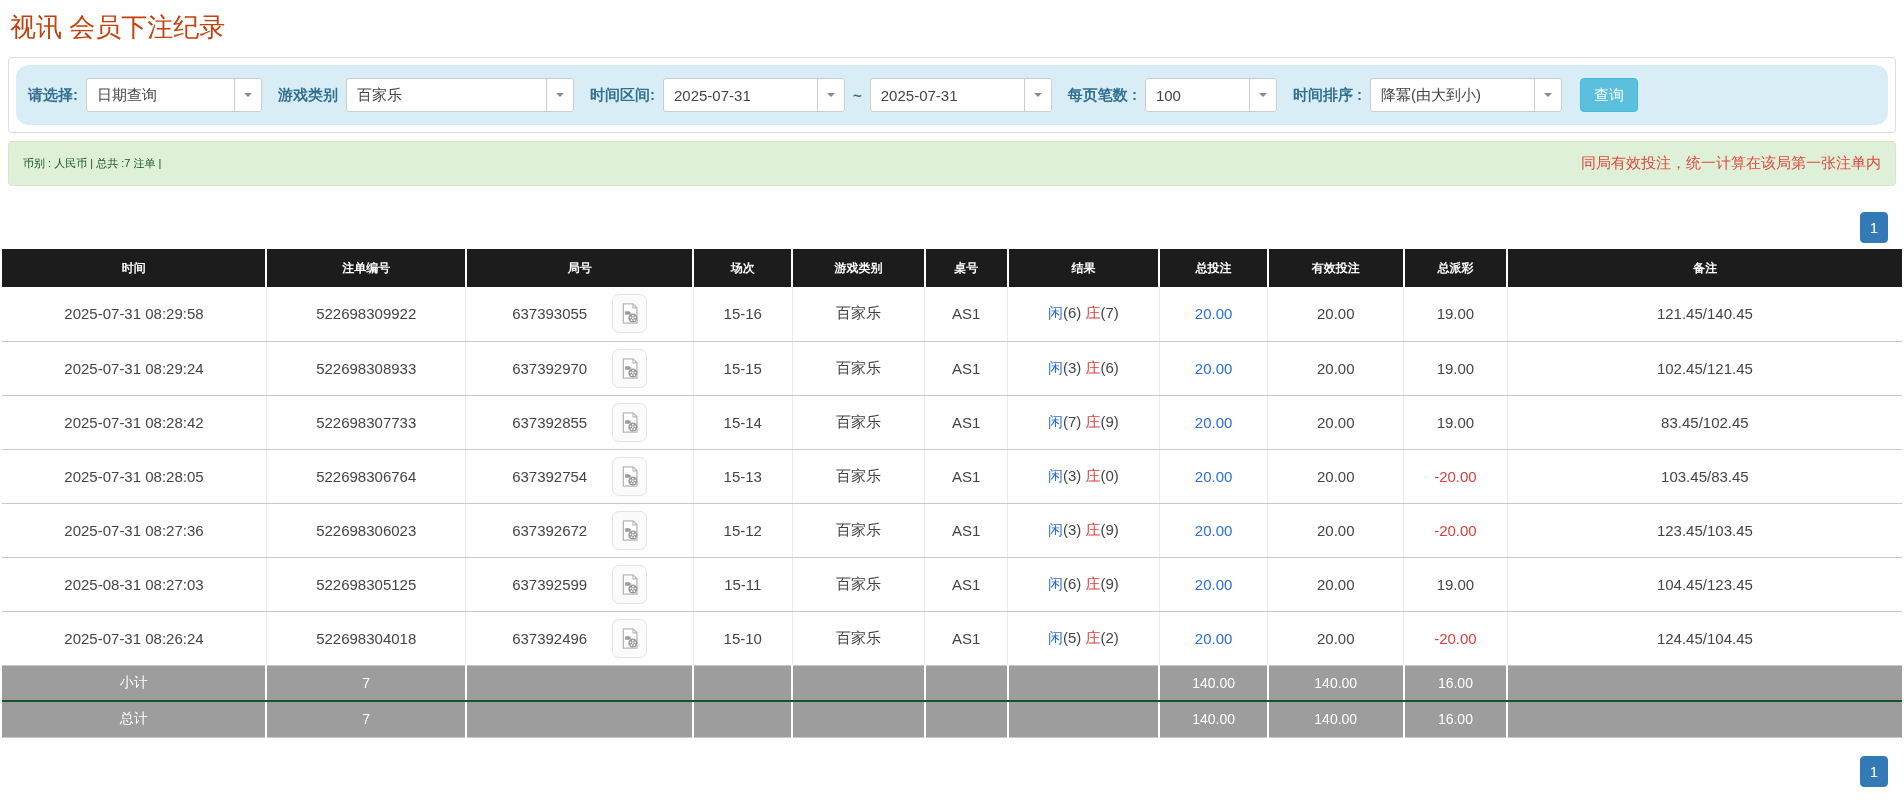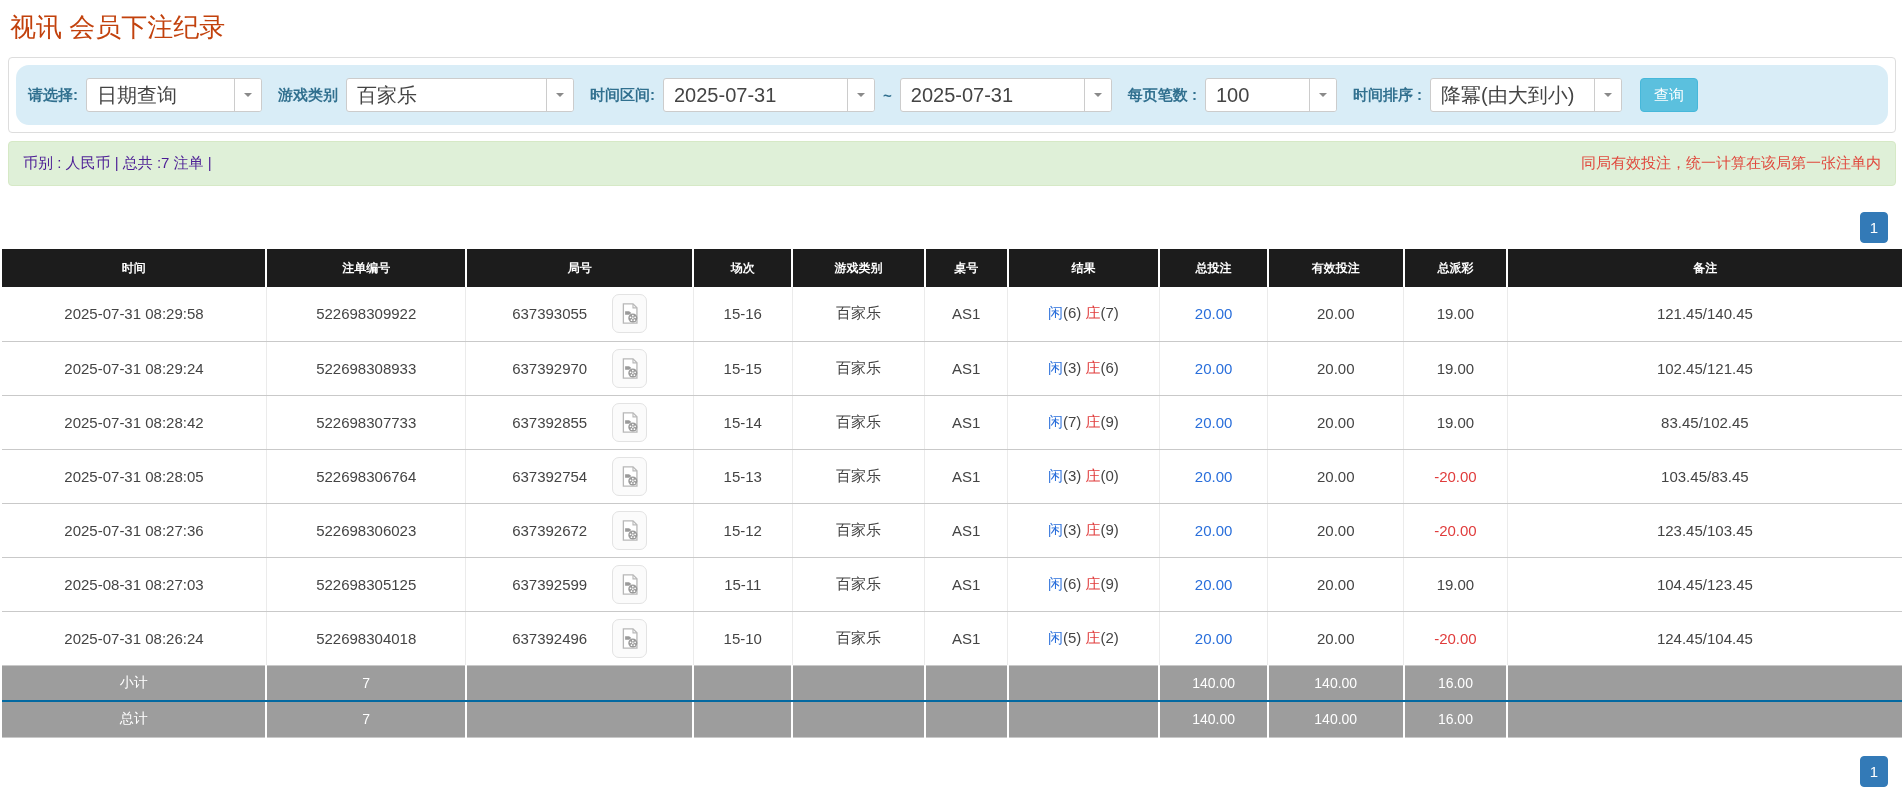--- a/index.html
+++ b/index.html
@@ -26,47 +26,47 @@
   }
   .f-label { color:#31708f; font-weight:bold; font-size:15px; white-space:nowrap; margin-left:8px; }
   .f-label:first-child { margin-left:2px; }
   .tilde { color:#31708f; font-weight:bold; }
   .select {
     display:inline-flex; align-items:stretch; background:#fff;
     border:1px solid #ccc; border-radius:3px; height:34px; overflow:hidden;
   }
   .select .val {
     display:flex; align-items:center; padding:0 10px;
-    font-size:20px; color:#444; flex:1 1 auto; white-space:nowrap; overflow:hidden;text-align:center;
+    font-size:15px; color:#444; flex:1 1 auto; white-space:nowrap; overflow:hidden;text-align:center;
   }
   .select .arrow-box {
     width:27px; border-left:1px solid #ccc; flex:0 0 27px;
     display:flex; align-items:center; justify-content:center; background:#fff;
   }
   .caret {
     width:0; height:0; border:4px solid transparent;
     border-top-color:#8a8a8a; margin-top:4px;
   }
   .w-daterange { width:176px; }
   .w-game { width:228px; }
-  .w-date { width:212px; }
+  .w-date { width:182px; }
   .w-size { width:132px; }
   .w-sort { width:192px; }
   .btn-query {
     margin-left:10px; background:#5bc0de; border:1px solid #46b8da;
     color:#fff; font-size:15px; border-radius:4px; height:34px;
     padding:0 13px; cursor:pointer;
   }
   
   .alert-success {
     margin:8px 8px 0 8px; background:#dff0d8; border:1px solid #d6e9c6;
     border-radius:4px; padding:12px 14px;
     display:flex; justify-content:space-between; align-items:center;
   }
-  .alert-left { color:#4c1d95; font-size:15px; }
+  .alert-left { color:#14532d; font-size:11px; }
   .alert-right { color:#e0483d; font-size:15px; }
   
   .pager { display:flex; justify-content:flex-end; margin:0 16px 6px 0; }
   .pager.top { margin-top:26px; }
   .pager.bottom { margin-top:18px; }
   .page-btn {
     display:inline-flex; align-items:center; justify-content:center;
     min-width:27px; height:31px; padding:0 9px;
     background:#337ab7; border:1px solid #337ab7; border-radius:4px;
     color:#fff; font-size:15px; cursor:pointer;
@@ -92,21 +92,21 @@
     width:35px; height:39px; border:1px solid #e3e3e3; border-radius:7px;
     background:#fbfbfb; display:inline-flex; align-items:center; justify-content:center;
     cursor:pointer; padding:0;
   }
   .player { color:#2a6fdb; }
   .banker { color:#e03c3c; }
   .bet-link { color:#2a6fdb; text-decoration:none; cursor:pointer; }
   .payout.neg { color:#e03c3c; }
   tfoot td {
     background:#9d9d9d; color:#fff; font-size:14px; height:36px; text-align:center;
-    border-right:2px solid #fff; border-bottom:2px solid #0369a1;
+    border-right:2px solid #fff; border-bottom:2px solid #14532d;
   }
   tfoot td:last-child { border-right:none; }
   tfoot tr:last-child td { border-bottom:1px solid #c9c9c9; }
 </style>
 </head>
 <body>
 
 <h1 class="page-title">视讯 会员下注纪录</h1>
 
 <div class="filter-panel">

